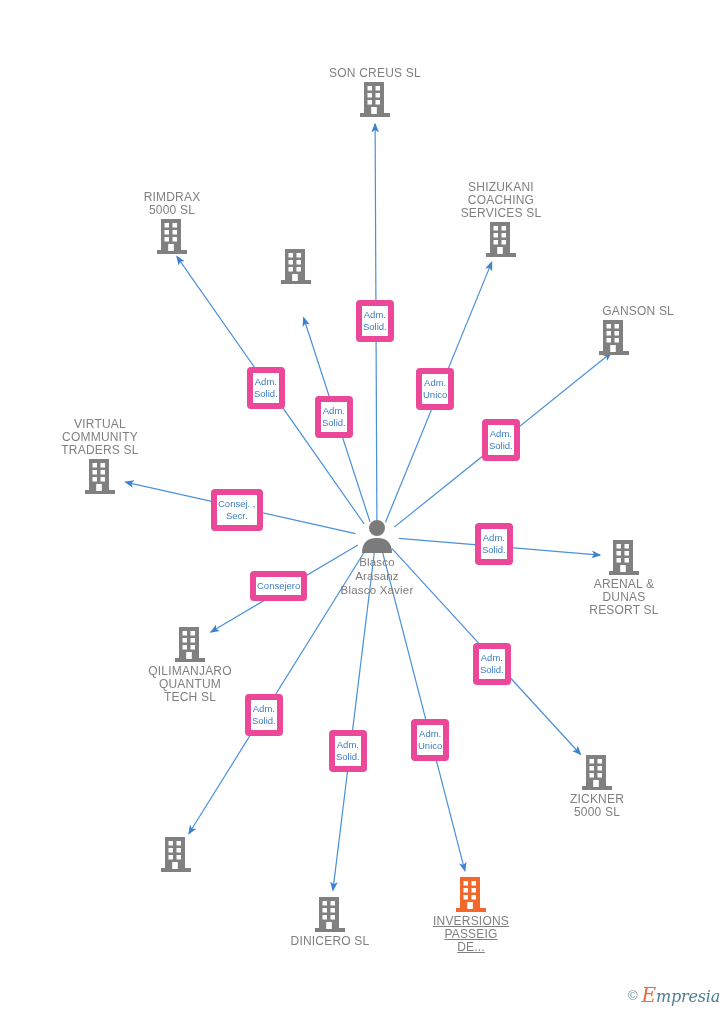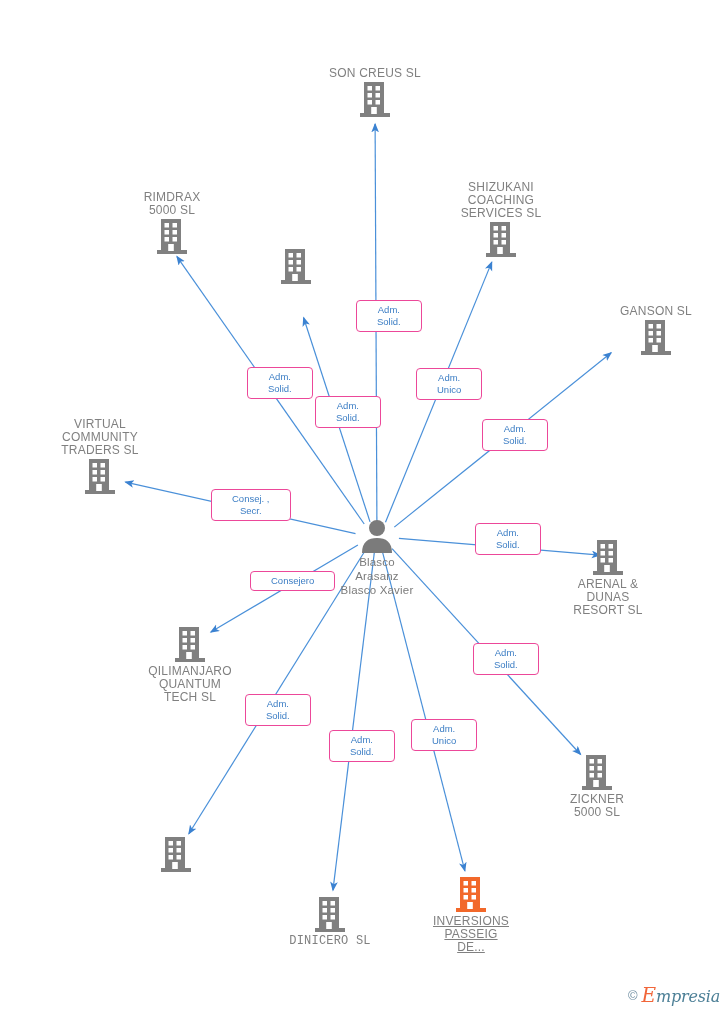--- a/index.html
+++ b/index.html
@@ -60,28 +60,28 @@
     font-size: 11.5px;
     line-height: 14px;
   }
   .node.highlight .node-label {
     color: #808080;
     text-decoration: underline;
   }
   .edge-label {
     position: absolute;
     box-sizing: border-box;
-    border: 1px solid #ec4899;
+    border: 6px solid #ec4899;
     border-radius: 4px;
     background: #ffffff;
     color: #3b7dc4;
     font-size: 9.5px;
     line-height: 12px;
     text-align: center;
-    padding: 3px 20px;
+    padding: 3px 1px;
     white-space: pre-line;
     cursor: pointer;
   }
   .watermark {
     position: absolute;
     right: 8px;
     bottom: 8px;
     display: flex;
     align-items: center;
     gap: 4px;
@@ -194,21 +194,21 @@
           <rect x="2" y="33" width="30" height="4" fill="#808080"></rect>
           <rect x="9.5" y="6" width="4.5" height="4.5" fill="#ffffff"></rect>
           <rect x="17.5" y="6" width="4.5" height="4.5" fill="#ffffff"></rect>
           <rect x="9.5" y="13" width="4.5" height="4.5" fill="#ffffff"></rect>
           <rect x="17.5" y="13" width="4.5" height="4.5" fill="#ffffff"></rect>
           <rect x="9.5" y="20" width="4.5" height="4.5" fill="#ffffff"></rect>
           <rect x="17.5" y="20" width="4.5" height="4.5" fill="#ffffff"></rect>
           <rect x="13.2" y="27" width="5.6" height="7" fill="#ffffff"></rect>
         </svg>
       </div>
-      <div class="node" style="left: 656px; top: 303px;">
+      <div class="node" style="left: 614px; top: 303px; text-align: right;">
         <span class="node-label">GANSON  SL</span>
         <svg class="node-icon" viewBox="0 0 34 38">
           <rect x="6" y="2" width="20" height="32" fill="#808080"></rect>
           <rect x="2" y="33" width="30" height="4" fill="#808080"></rect>
           <rect x="9.5" y="6" width="4.5" height="4.5" fill="#ffffff"></rect>
           <rect x="17.5" y="6" width="4.5" height="4.5" fill="#ffffff"></rect>
           <rect x="9.5" y="13" width="4.5" height="4.5" fill="#ffffff"></rect>
           <rect x="17.5" y="13" width="4.5" height="4.5" fill="#ffffff"></rect>
           <rect x="9.5" y="20" width="4.5" height="4.5" fill="#ffffff"></rect>
           <rect x="17.5" y="20" width="4.5" height="4.5" fill="#ffffff"></rect>
@@ -222,21 +222,21 @@
           <rect x="2" y="33" width="30" height="4" fill="#808080"></rect>
           <rect x="9.5" y="6" width="4.5" height="4.5" fill="#ffffff"></rect>
           <rect x="17.5" y="6" width="4.5" height="4.5" fill="#ffffff"></rect>
           <rect x="9.5" y="13" width="4.5" height="4.5" fill="#ffffff"></rect>
           <rect x="17.5" y="13" width="4.5" height="4.5" fill="#ffffff"></rect>
           <rect x="9.5" y="20" width="4.5" height="4.5" fill="#ffffff"></rect>
           <rect x="17.5" y="20" width="4.5" height="4.5" fill="#ffffff"></rect>
           <rect x="13.2" y="27" width="5.6" height="7" fill="#ffffff"></rect>
         </svg>
       </div>
-      <div class="node" style="left: 608px; top: 538px;">
+      <div class="node" style="left: 624px; top: 538px;">
         <svg class="node-icon" viewBox="0 0 34 38">
           <rect x="6" y="2" width="20" height="32" fill="#808080"></rect>
           <rect x="2" y="33" width="30" height="4" fill="#808080"></rect>
           <rect x="9.5" y="6" width="4.5" height="4.5" fill="#ffffff"></rect>
           <rect x="17.5" y="6" width="4.5" height="4.5" fill="#ffffff"></rect>
           <rect x="9.5" y="13" width="4.5" height="4.5" fill="#ffffff"></rect>
           <rect x="17.5" y="13" width="4.5" height="4.5" fill="#ffffff"></rect>
           <rect x="9.5" y="20" width="4.5" height="4.5" fill="#ffffff"></rect>
           <rect x="17.5" y="20" width="4.5" height="4.5" fill="#ffffff"></rect>
           <rect x="13.2" y="27" width="5.6" height="7" fill="#ffffff"></rect>
@@ -277,21 +277,21 @@
           <rect x="2" y="33" width="30" height="4" fill="#808080"></rect>
           <rect x="9.5" y="6" width="4.5" height="4.5" fill="#ffffff"></rect>
           <rect x="17.5" y="6" width="4.5" height="4.5" fill="#ffffff"></rect>
           <rect x="9.5" y="13" width="4.5" height="4.5" fill="#ffffff"></rect>
           <rect x="17.5" y="13" width="4.5" height="4.5" fill="#ffffff"></rect>
           <rect x="9.5" y="20" width="4.5" height="4.5" fill="#ffffff"></rect>
           <rect x="17.5" y="20" width="4.5" height="4.5" fill="#ffffff"></rect>
           <rect x="13.2" y="27" width="5.6" height="7" fill="#ffffff"></rect>
         </svg>
       </div>
-      <div class="node" style="left: 330px; top: 895px; font-family: Liberation Mono, monospace;">
+      <div class="node" style="left: 330px; top: 895px;">
         <svg class="node-icon" viewBox="0 0 34 38">
           <rect x="6" y="2" width="20" height="32" fill="#808080"></rect>
           <rect x="2" y="33" width="30" height="4" fill="#808080"></rect>
           <rect x="9.5" y="6" width="4.5" height="4.5" fill="#ffffff"></rect>
           <rect x="17.5" y="6" width="4.5" height="4.5" fill="#ffffff"></rect>
           <rect x="9.5" y="13" width="4.5" height="4.5" fill="#ffffff"></rect>
           <rect x="17.5" y="13" width="4.5" height="4.5" fill="#ffffff"></rect>
           <rect x="9.5" y="20" width="4.5" height="4.5" fill="#ffffff"></rect>
           <rect x="17.5" y="20" width="4.5" height="4.5" fill="#ffffff"></rect>
           <rect x="13.2" y="27" width="5.6" height="7" fill="#ffffff"></rect>

